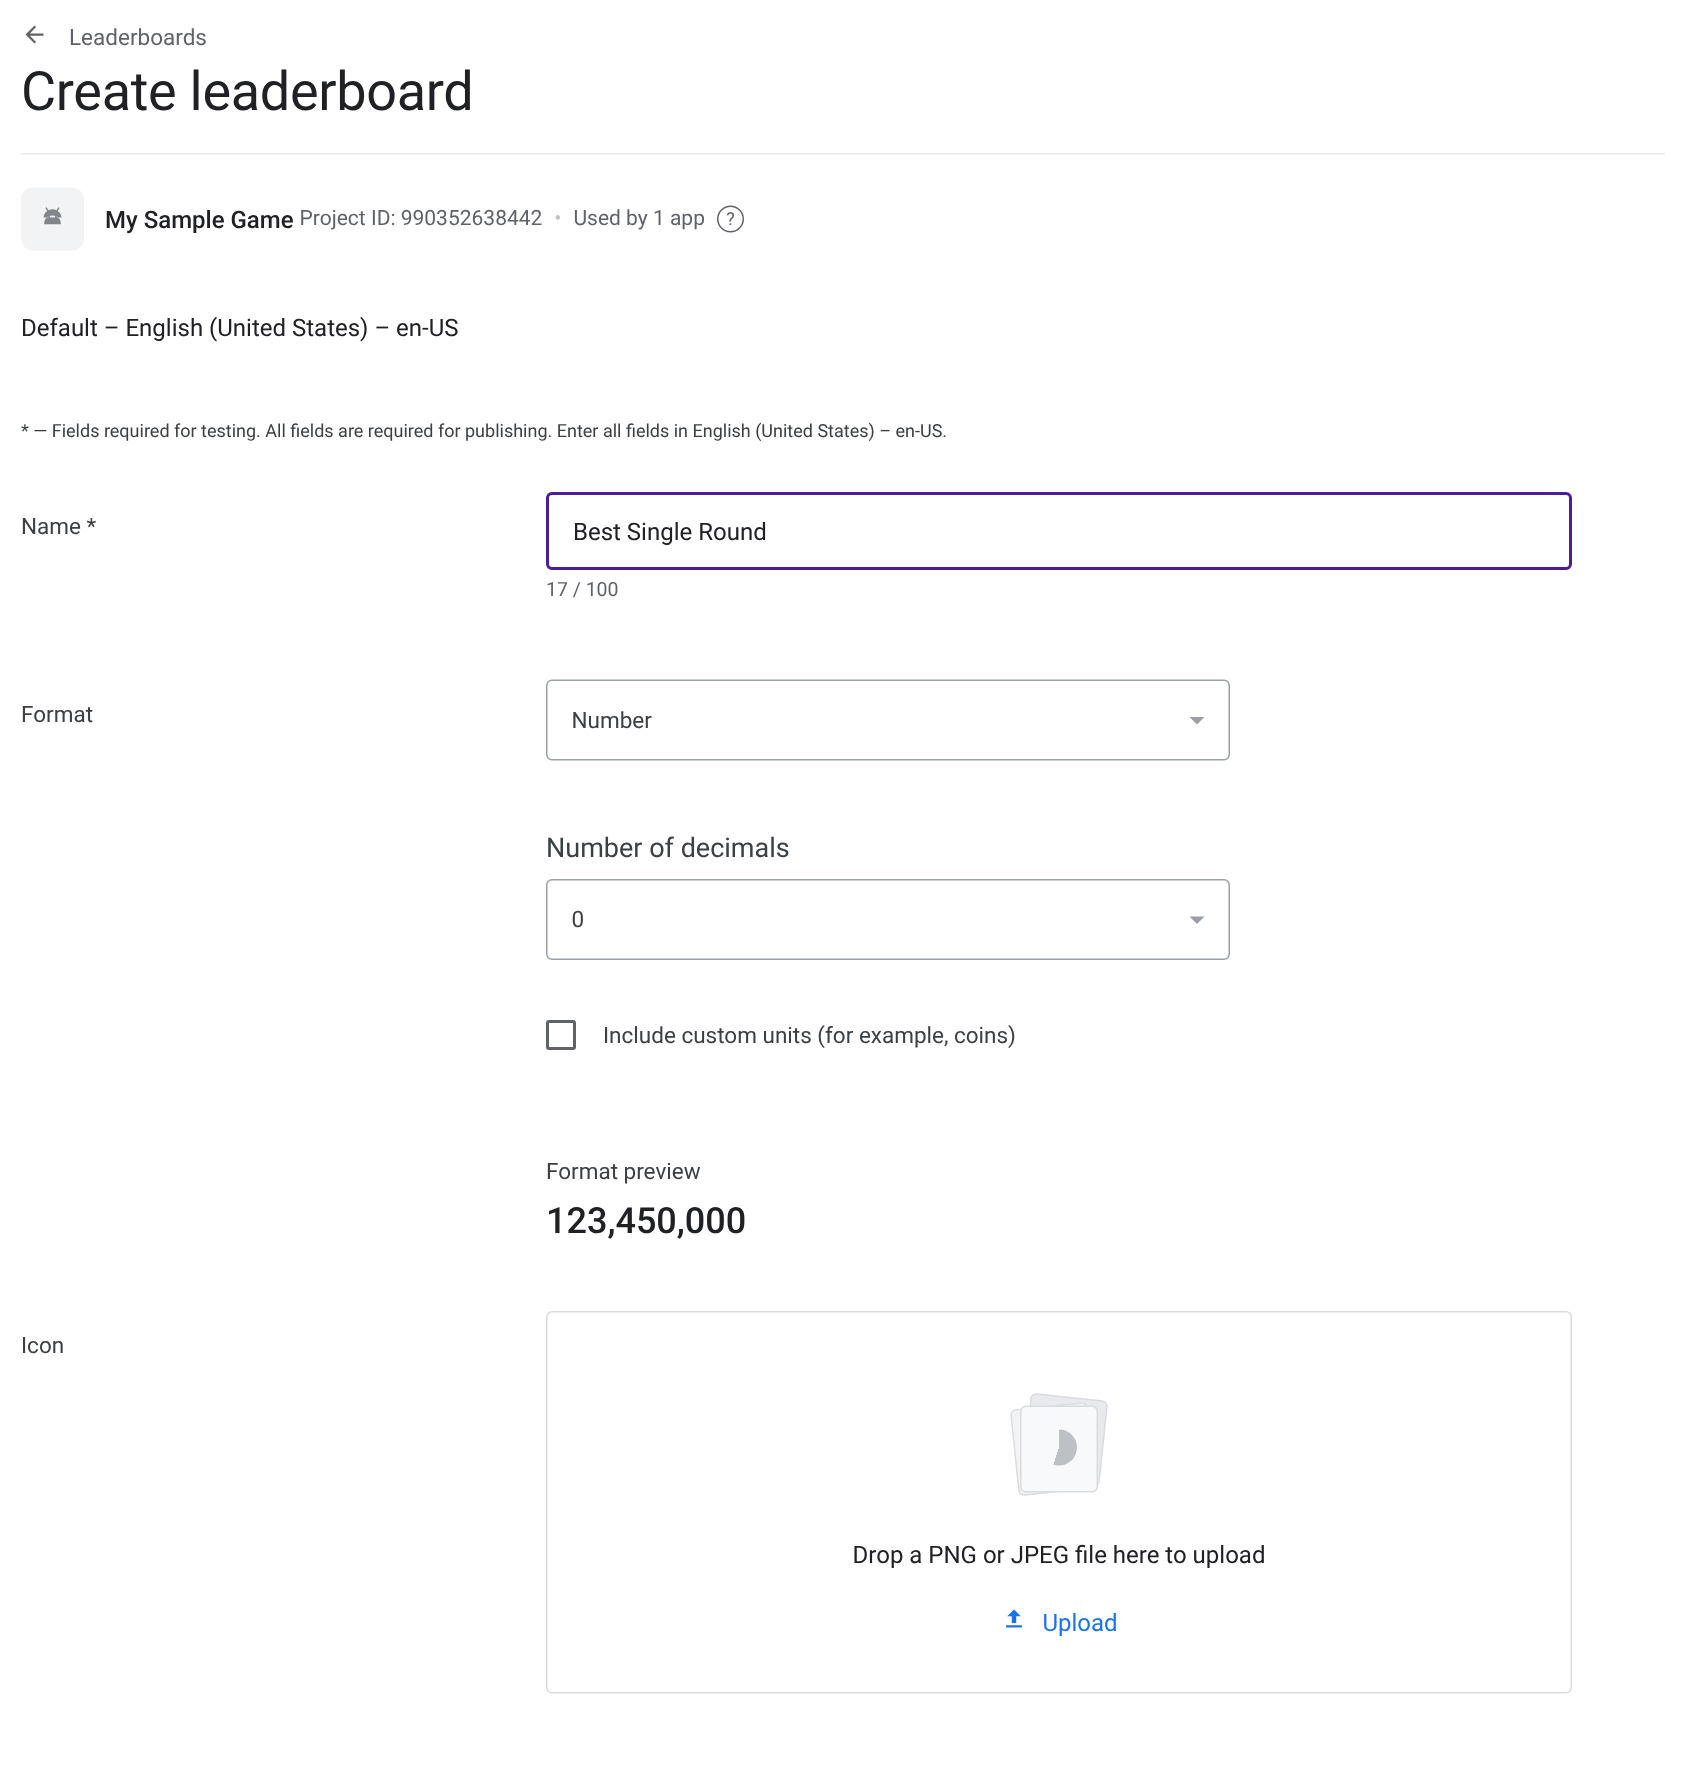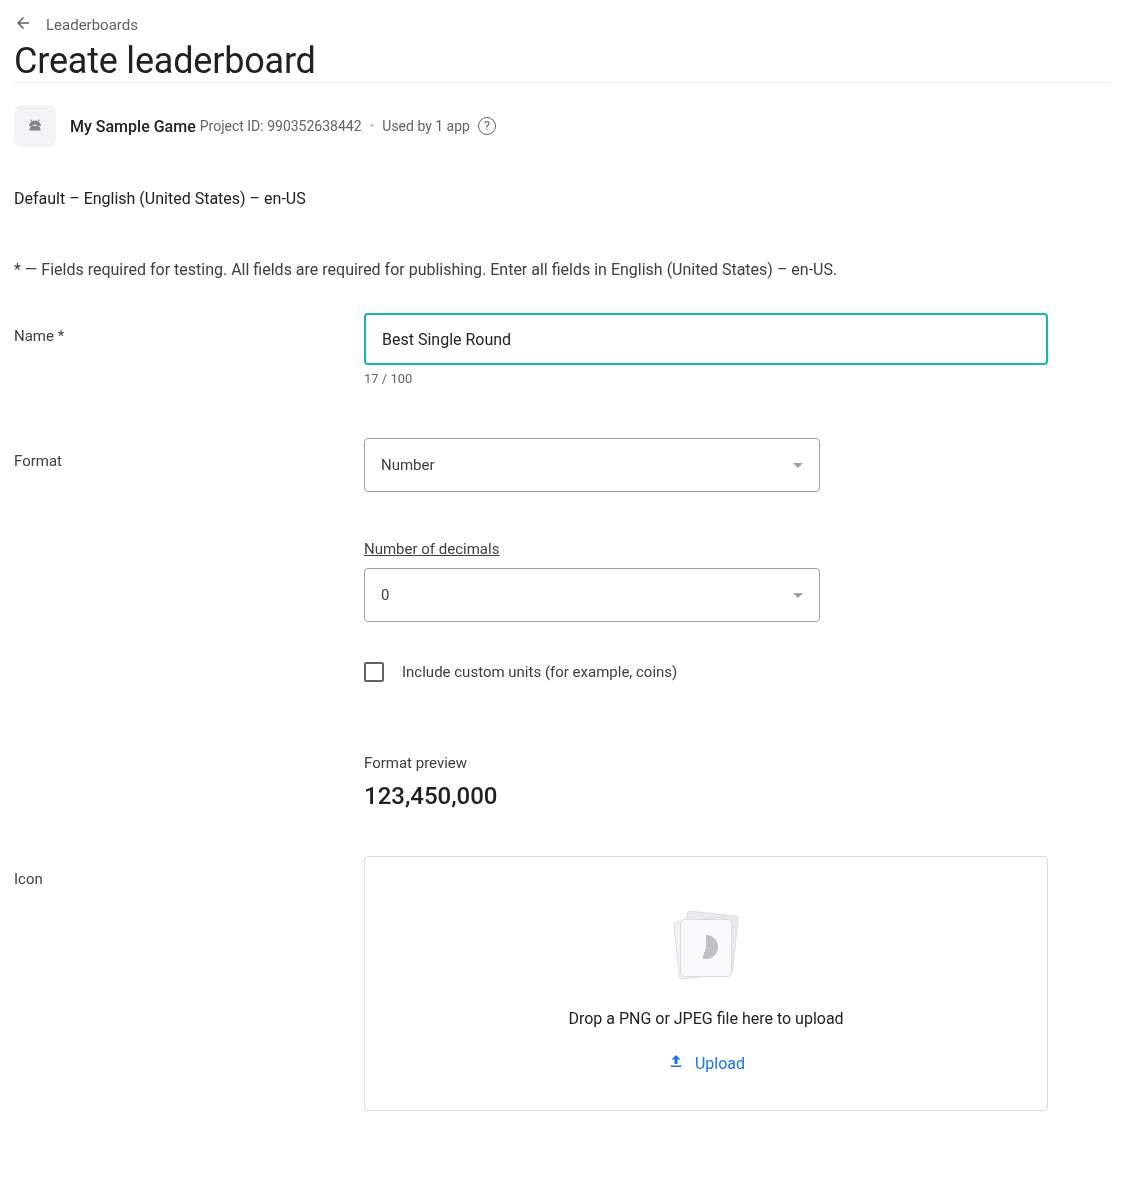--- a/index.html
+++ b/index.html
@@ -17,20 +17,21 @@
       gap: 14px;
       color: #5f6368;
       font-size: 15px;
       margin-bottom: 4px;
     }
     .breadcrumb svg { fill: #5f6368; }
     h1.title {
       font-size: 36px;
       font-weight: 400;
       letter-spacing: -0.2px;
+      padding-bottom: 20px;
       border-bottom: 1px solid #e8eaed;
     }
     .project-row {
       display: flex;
       align-items: center;
       gap: 14px;
       margin-top: 22px;
     }
     .avatar {
       width: 42px; height: 42px;
@@ -46,34 +47,34 @@
       display:flex; align-items:center; gap:8px;
     }
     .dot{ color:#bdc1c6; }
     .help-icon{
       width:18px; height:18px; border:1.6px solid #5f6368;
       border-radius:50%; display:inline-flex;
       align-items:center; justify-content:center;
       font-size:12px; color:#5f6368;
     }
     .locale { margin-top:42px; font-size:16px; color:#202124; }
-    .note { margin-top:52px; margin-bottom:34px; color:#3c4043; font-size:16px; }
+    .note { margin-top:52px; margin-bottom:34px; color:#3c4043; font-size:12px; }
 
     .field-row { display:flex; align-items:flex-start; }
     .field-label {
       flex: 0 0 350px;
       color:#3c4043; font-size:15px;
       padding-top:14px;
     }
     .field-body { flex:1; }
 
     .text-input {
       width: 684px;
       height:52px;
-      border:2px solid #14b8a6;
+      border:2px solid #4c1d95;
       border-radius:4px;
       padding:0 16px;
       font-size:16px;
       color:#202124;
       outline:none;
       font-family:inherit;
     }
     .char-count {
       width: 684px; text-align:left;
       color:#5f6368; font-size:13px;
@@ -88,22 +89,22 @@
       color:#3c4043; font-size:15px;
       background:#fff;
     }
     .caret{
       width:0;height:0;
       border-left:5px solid transparent;
       border-right:5px solid transparent;
       border-top:5px solid #9aa0a6;
     }
     .sublabel{
-      font-size:15px; color:#3c4043;
-      margin-top:48px; margin-bottom:10px;text-decoration:underline;
+      font-size:18px; color:#3c4043;
+      margin-top:48px; margin-bottom:10px;
     }
     .checkbox-row{
       display:flex; align-items:center; gap:18px;
       margin-top:40px;
     }
     .checkbox{
       width:20px; height:20px; border:2px solid #5f6368;
       border-radius:2px; cursor:pointer; background:#fff;
     }
     .checkbox-label{ font-size:15px; color:#3c4043; }

